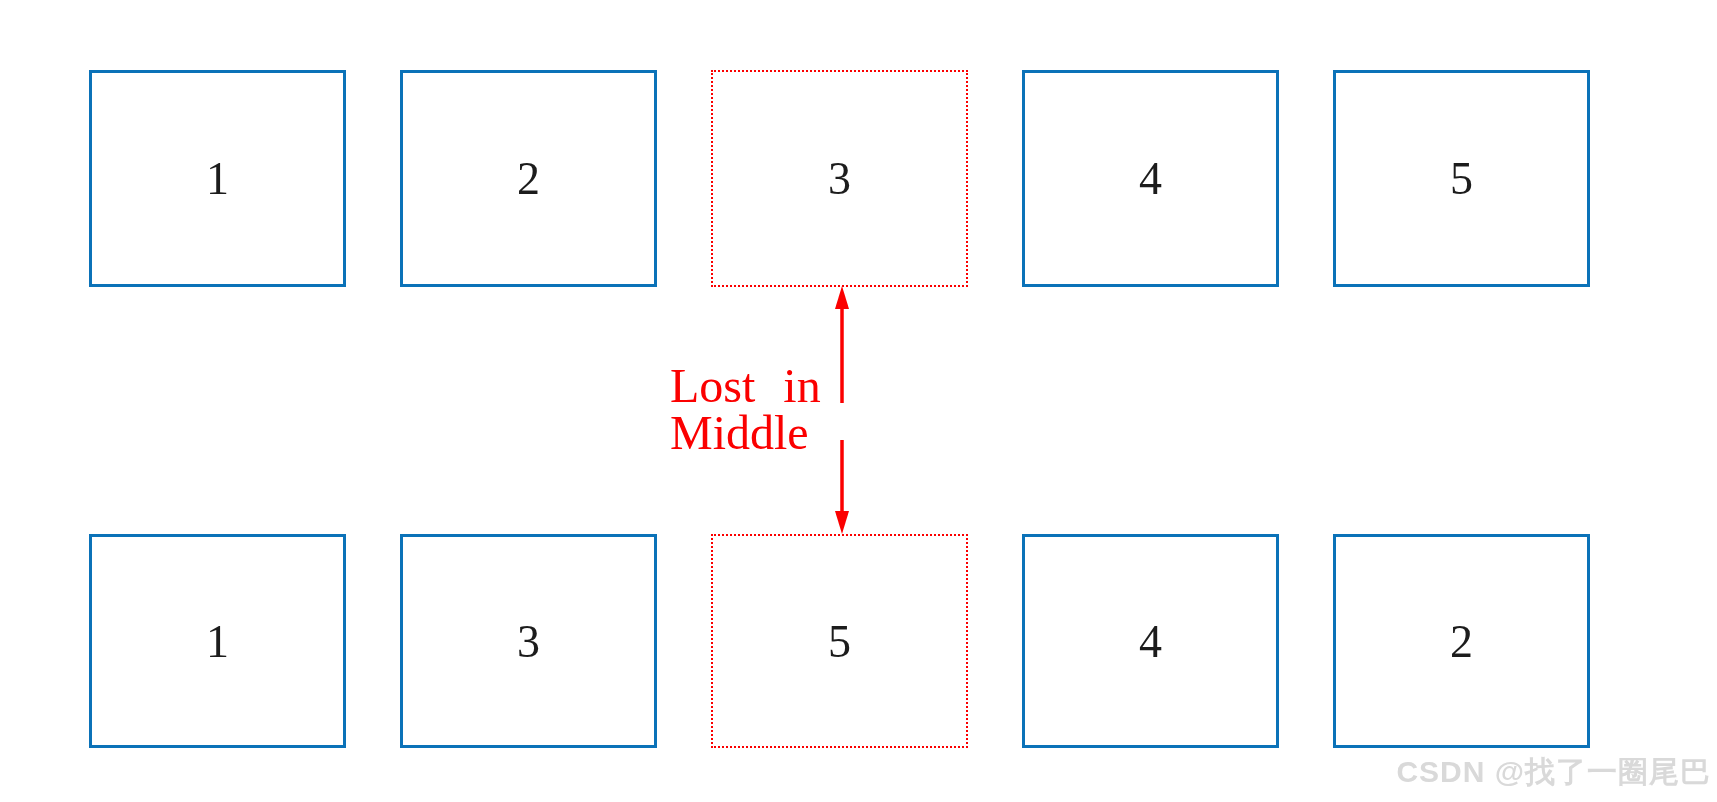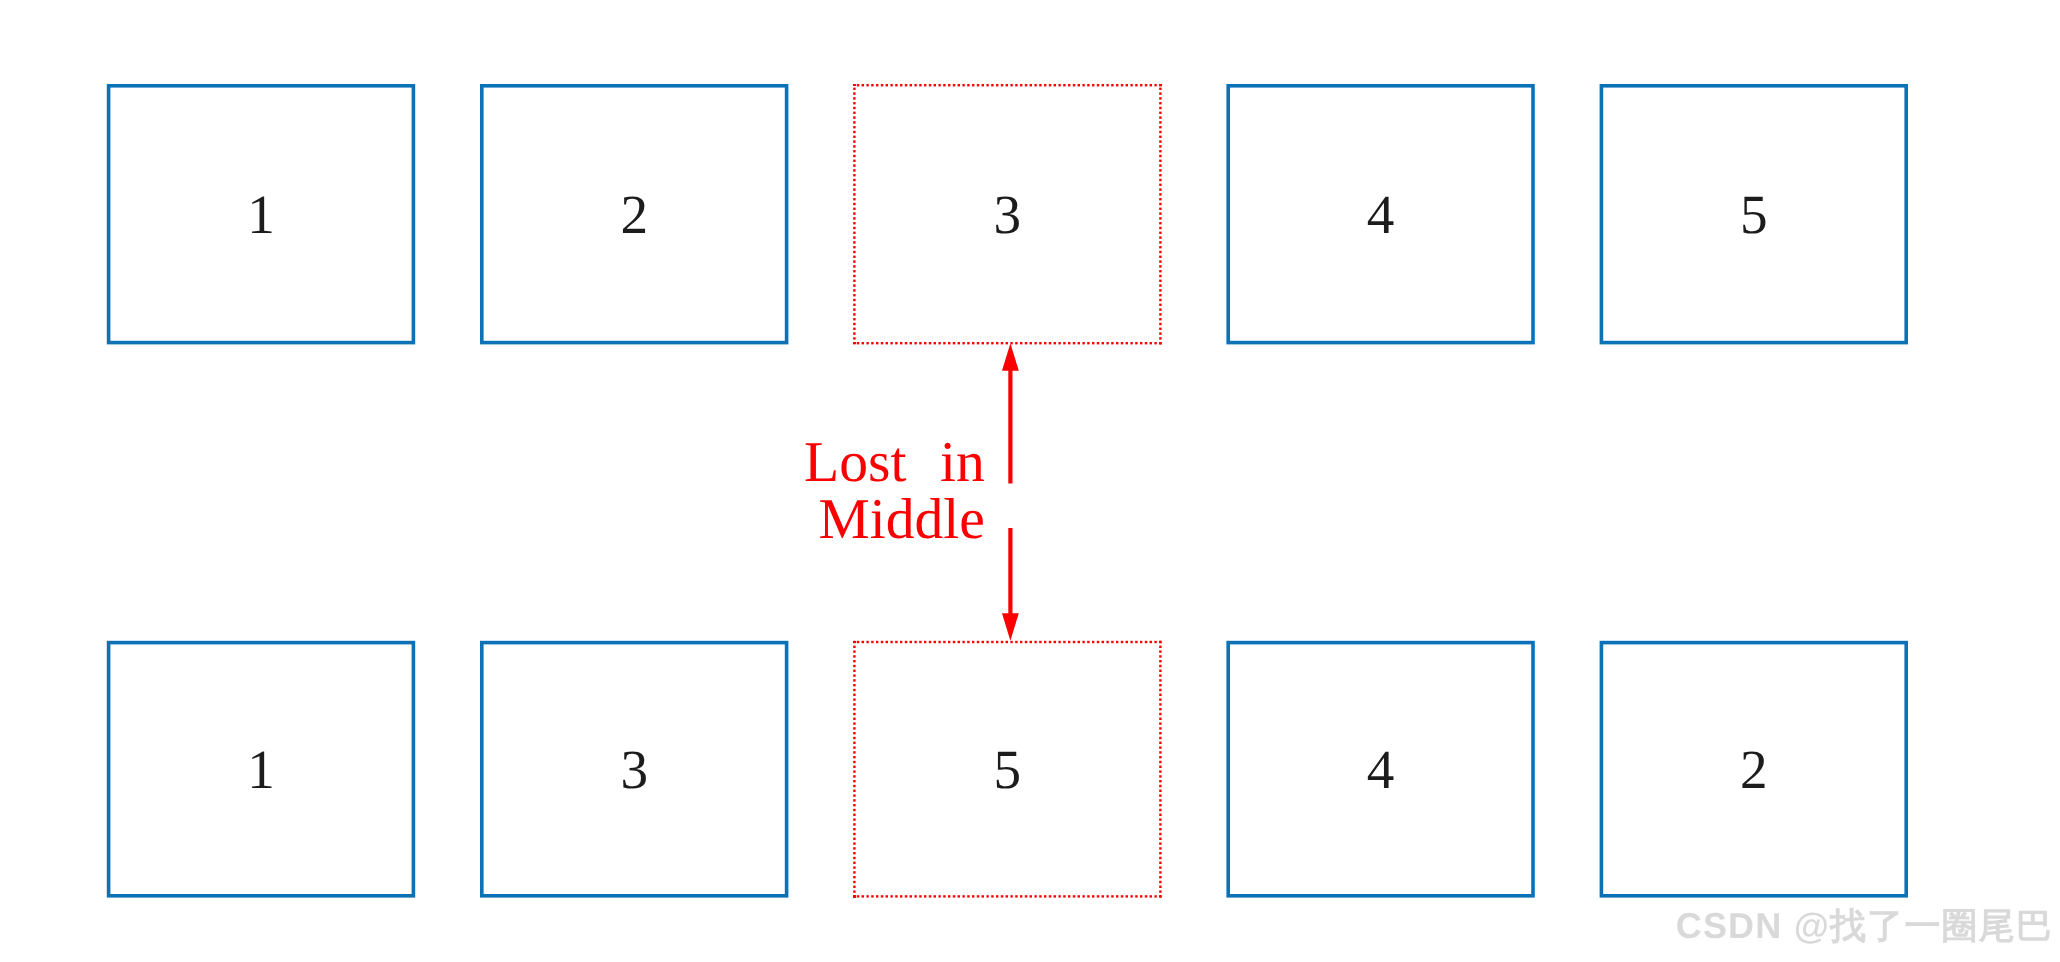--- a/index.html
+++ b/index.html
@@ -45,21 +45,20 @@
 
   .annotation {
     position: absolute;
     left: 670px;
     top: 362px;
     color: var(--highlight-red, #fb0000);
     font-size: 48px;
     line-height: 47px;
     word-spacing: 16px;
     white-space: nowrap;
-    text-align: right;
   }
 
   .arrow-svg {
     position: absolute;
     left: 822px;
     top: 285px;
     width: 40px;
     height: 252px;
   }
 

